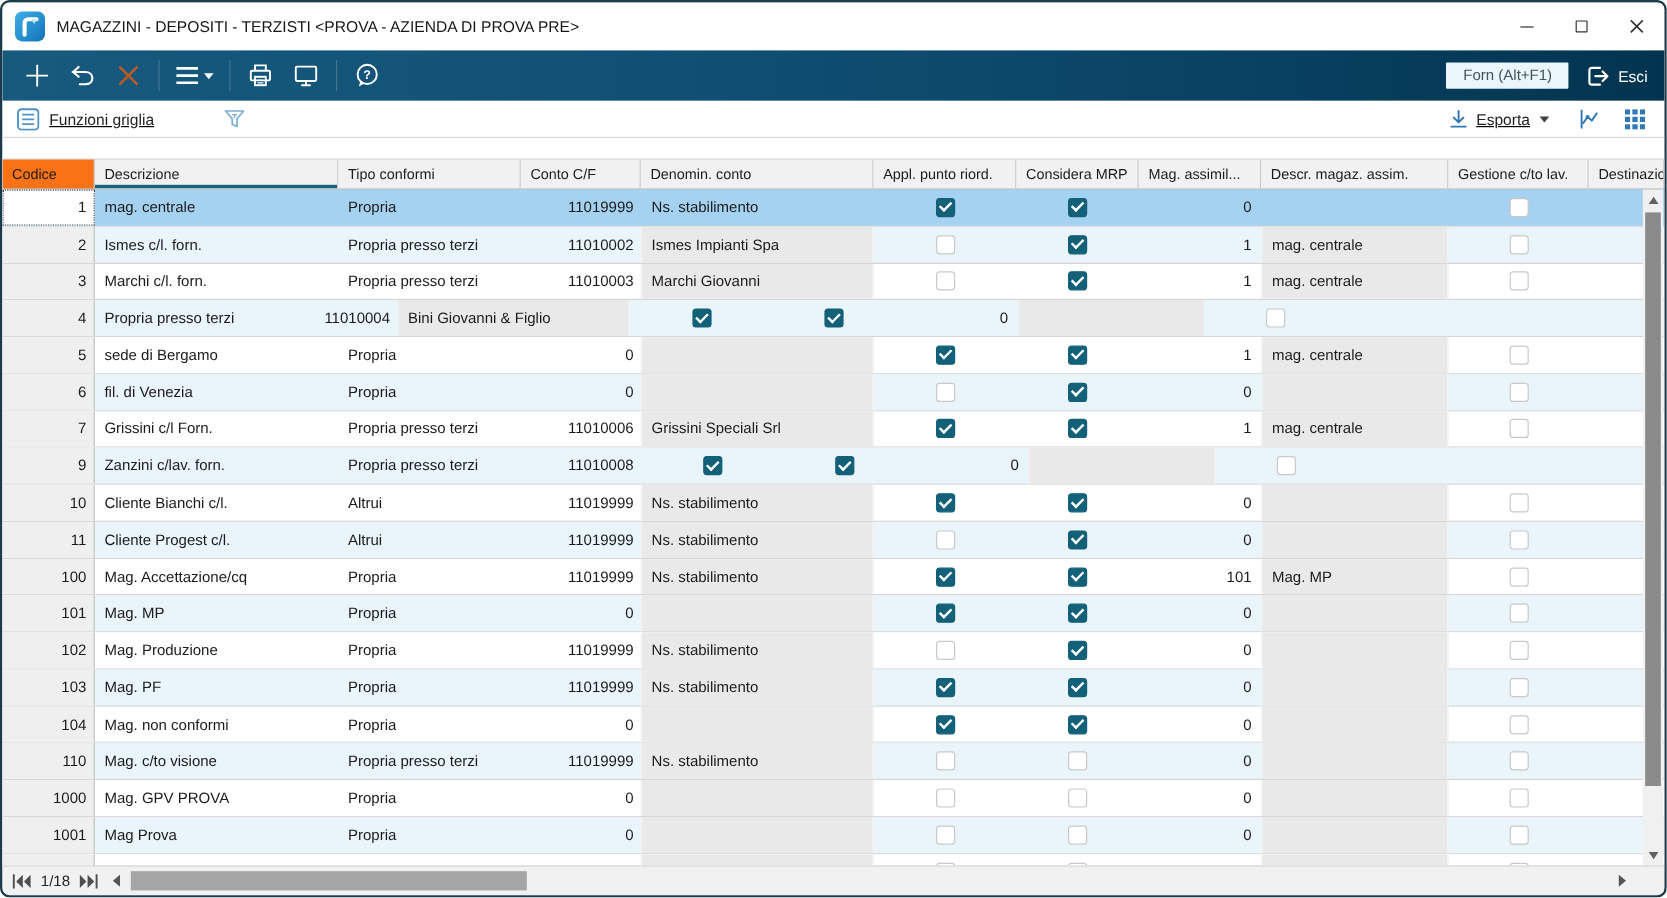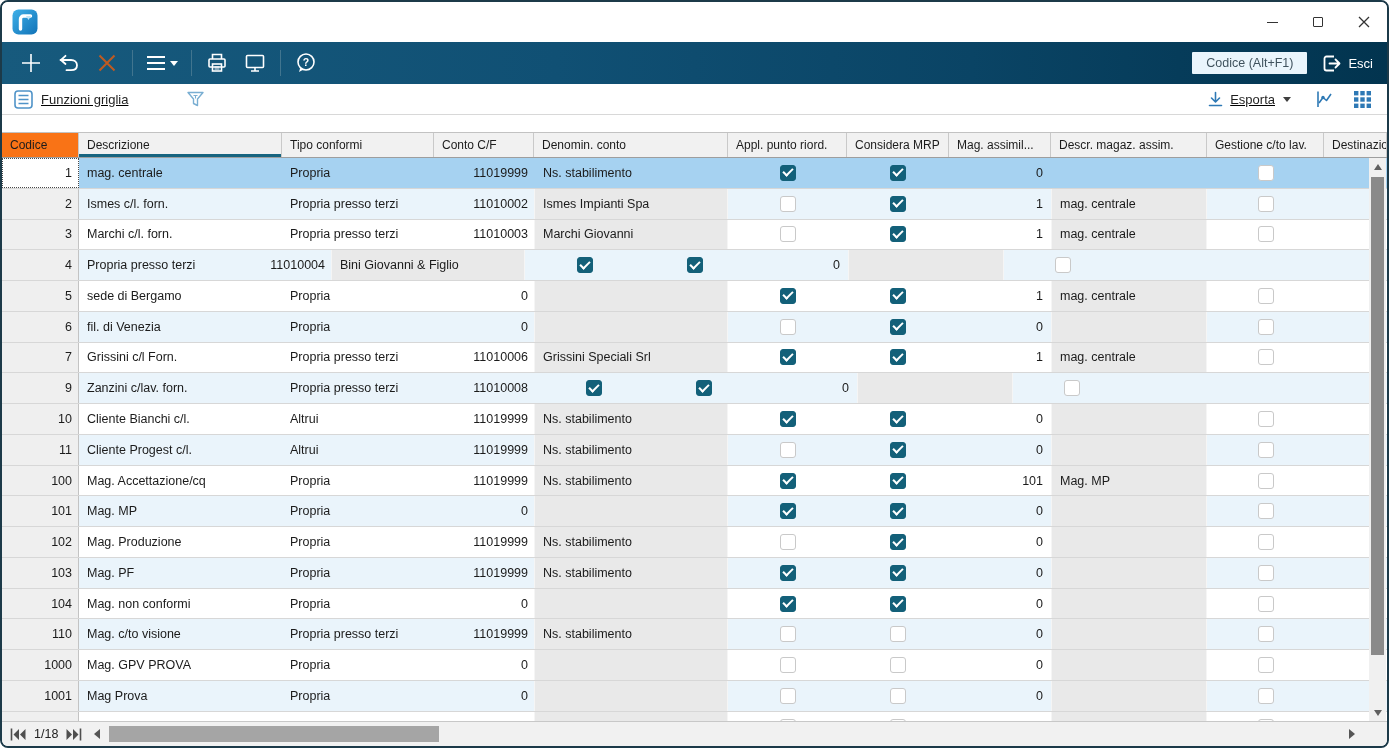--- a/index.html
+++ b/index.html
@@ -106,20 +106,21 @@
       <defs>
           <linearGradient id="lg" x1="0" y1="0" x2="1" y2="1">
         <stop offset="0" stop-color="#3fb0e8"></stop>
             <stop offset="1" stop-color="#1173b8"></stop>
       </linearGradient>
         </defs>
       <rect x="0.5" y="0.5" width="25" height="25" rx="6" fill="url(#lg)"></rect>
       <path d="M8.5 20 V10 a3 3 0 0 1 3-3 h7" fill="none" stroke="#fff" stroke-width="3.4" stroke-linecap="round"></path>
       <path d="M14 7 l5 0 l-2.5 4 z" fill="#bfe4f6"></path>
     </svg>
+    <div class="title">MAGAZZINI - DEPOSITI - TERZISTI &lt;PROVA - AZIENDA DI PROVA PRE&gt;</div>
     <div class="winbtns">
       <div class="winbtn">
           <div class="ic-min"></div>
         </div>
       <div class="winbtn">
           <div class="ic-max"></div>
         </div>
       <div class="winbtn">
         <svg width="12" height="12" viewBox="0 0 12 12">
           <path d="M1 1 L11 11 M11 1 L1 11" stroke="#333" stroke-width="1.3"></path>
@@ -168,21 +169,21 @@
       </svg>
     </div>
     <div class="tsep"></div>
     <div class="tbtn">
       <svg width="22" height="22" viewBox="0 0 22 22">
         <circle cx="11" cy="10" r="8" fill="none" stroke="#fff" stroke-width="1.6"></circle>
         <path d="M5.2 16 L4 20 L8.5 17.6 Z" fill="#fff"></path>
         <text x="11" y="14" text-anchor="middle" font-size="10.5" font-family="Liberation Sans, sans-serif" fill="#fff" font-weight="bold">?</text>
       </svg>
     </div>
-    <div class="trova">Codice (Alt+F1)</div>
+    <div class="trova">Forn (Alt+F1)</div>
     <div class="esci">
       <svg width="21" height="21" viewBox="0 0 21 21">
         <path d="M13 3.5 H5.5 a2 2 0 0 0 -2 2 V15.5 a2 2 0 0 0 2 2 H13" fill="none" stroke="#fff" stroke-width="1.8"></path>
         <path d="M8.5 10.5 H18 M14.5 6.5 L18.5 10.5 L14.5 14.5" fill="none" stroke="#fff" stroke-width="1.8" stroke-linejoin="round" stroke-linecap="round"></path>
       </svg>
       <span>Esci</span>
     </div>
   </div>
 
   <div class="gridbar">

